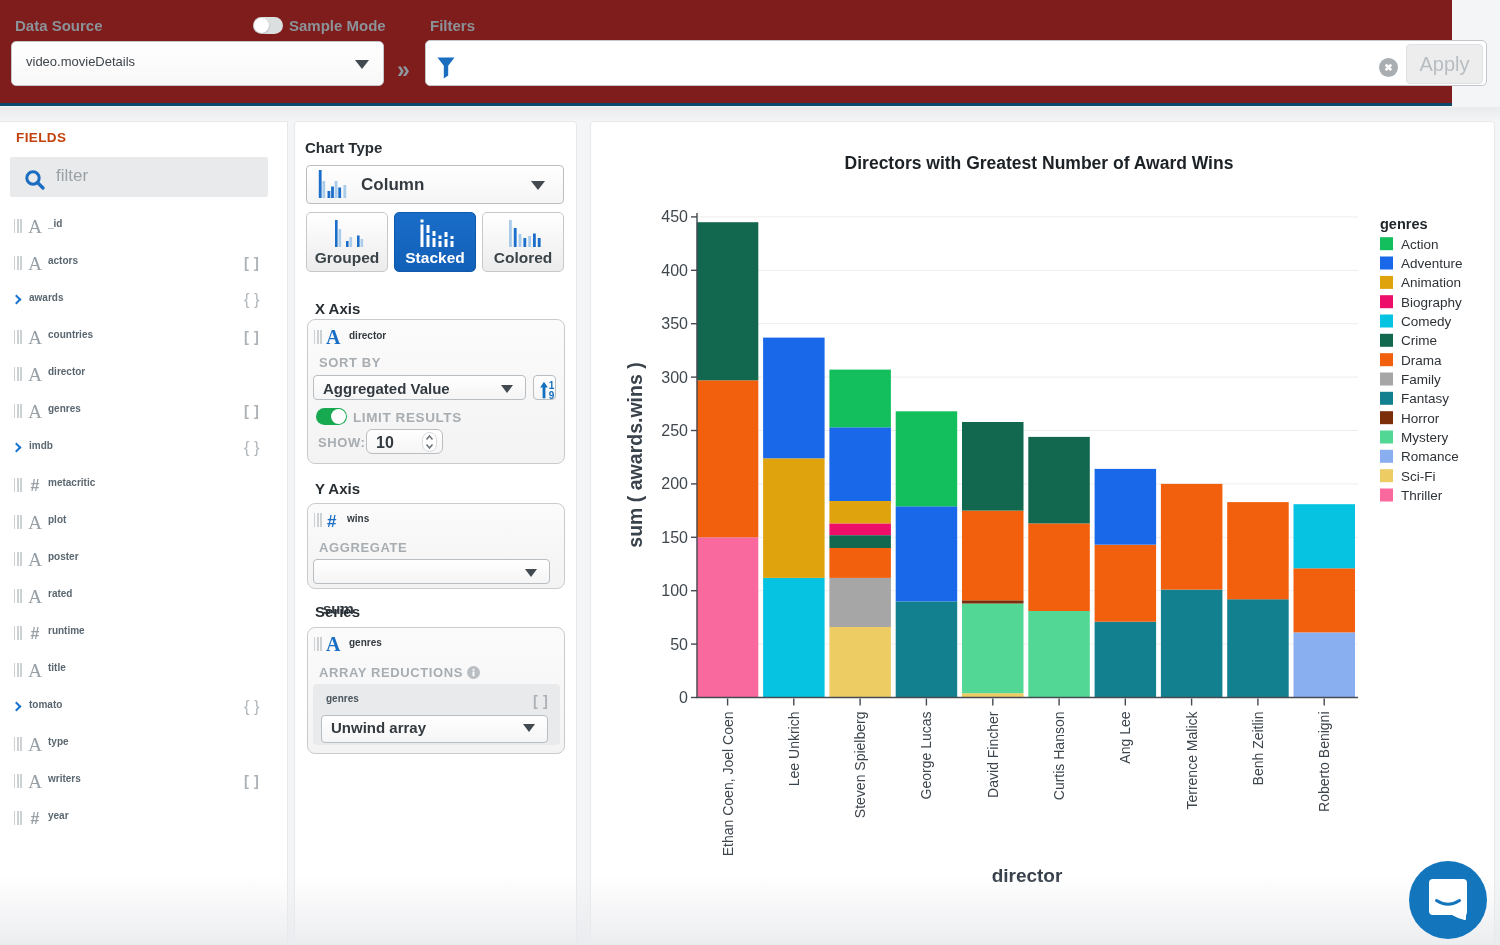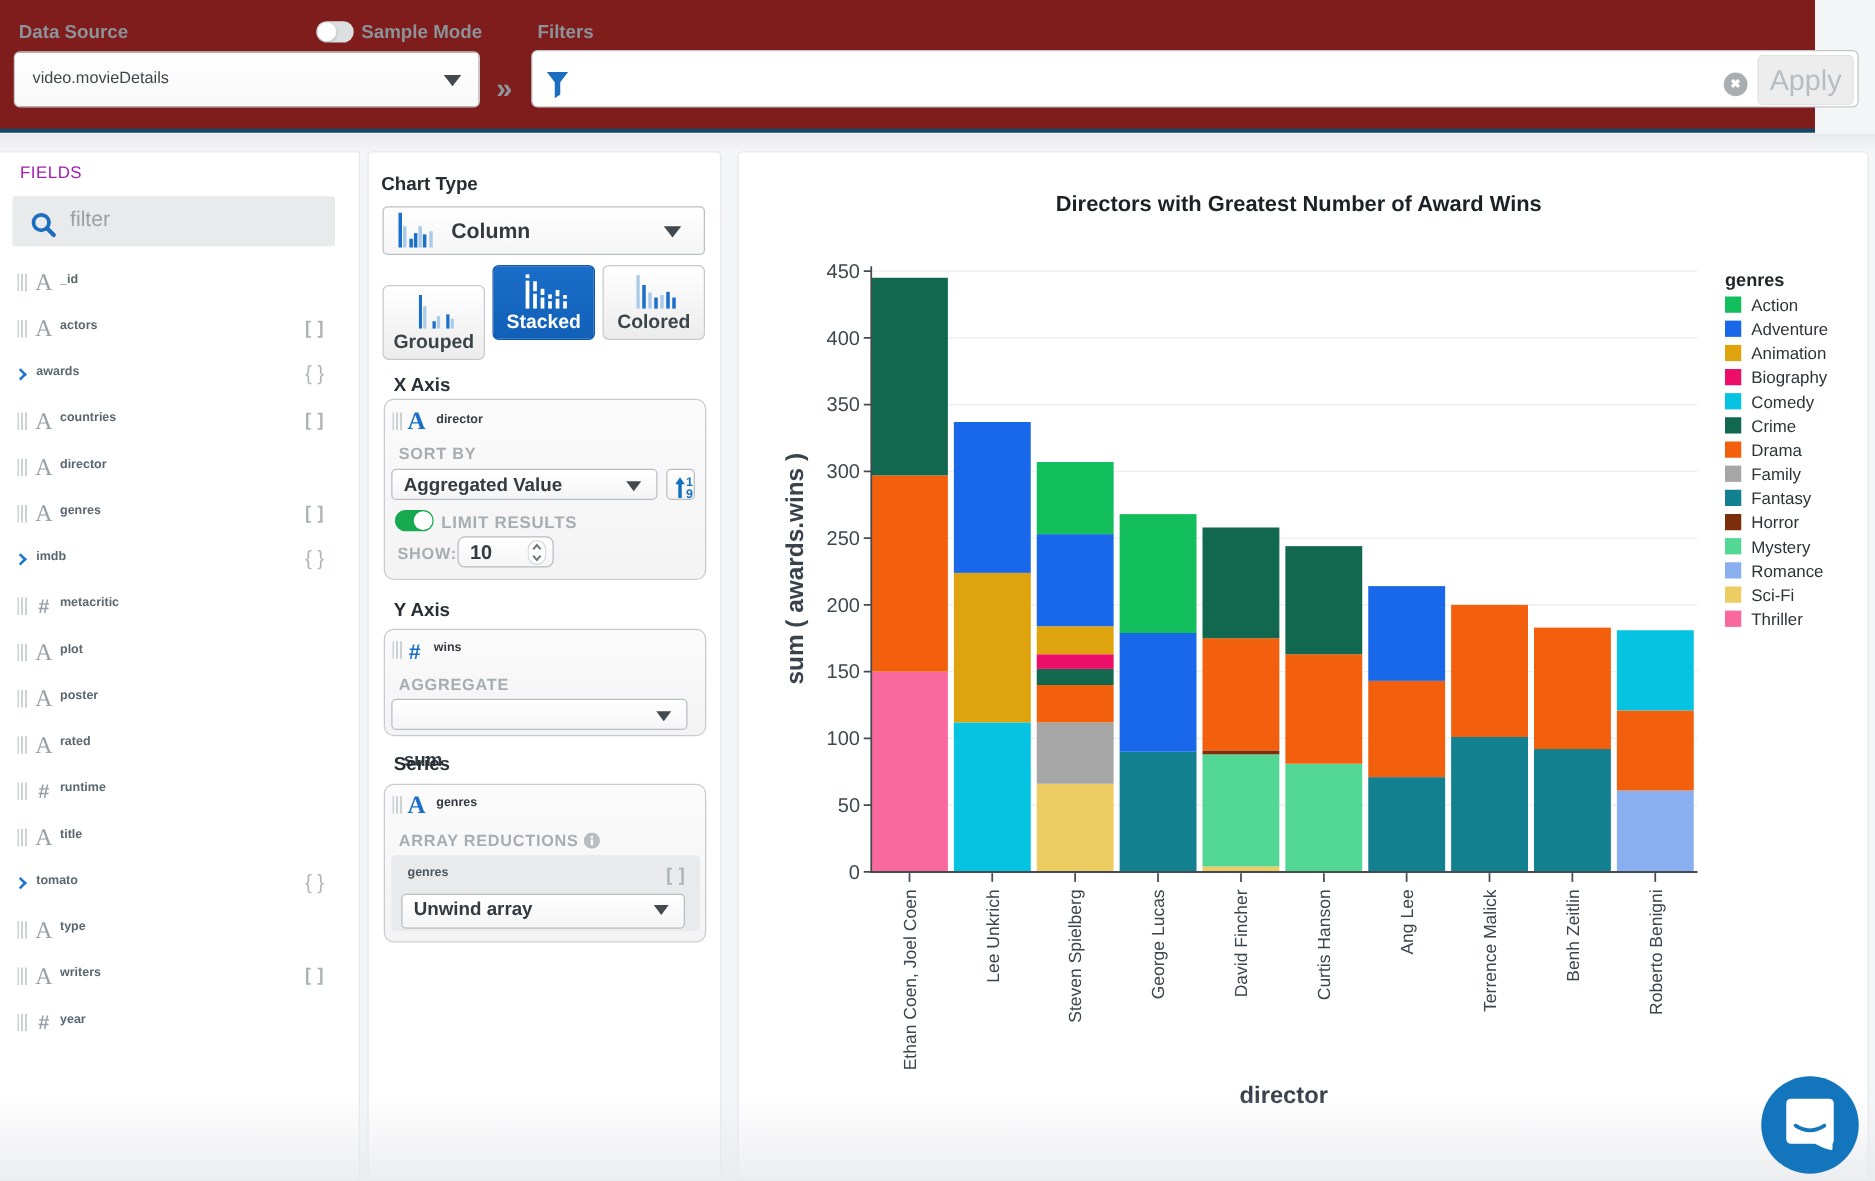--- a/index.html
+++ b/index.html
@@ -15,37 +15,37 @@
 .caret { position:absolute; width:0; height:0; border-left:7px solid transparent;
   border-right:7px solid transparent; border-top:9px solid #42494f; }
 #dchev { position:absolute; left:397px; top:57px; font-size:23px; font-weight:bold; color:#8e979e; }
 #filters-box { position:absolute; left:425px; top:40px; width:1062px; height:46px;
   background:#fff; border:1px solid #c3c7cb; border-radius:5px; }
 #xcirc { position:absolute; left:1379px; top:58px; width:19px; height:19px; border-radius:50%;
   background:#a9aeb2; color:#fff; font-size:10px; font-weight:bold; text-align:center;
   line-height:19px; }
 #apply { position:absolute; left:1406px; top:44px; width:77px; height:40px;
   background:#ededee; border:1px solid #dfe1e2; border-radius:4px; color:#b7bdc1;
-  font-size:23px; text-align:center; line-height:38px; }
+  font-size:20px; text-align:center; line-height:38px; }
 .toggle-off { position:absolute; left:253px; top:17px; width:30px; height:17px;
   border-radius:8.5px; background:#dcdfe0; }
 .toggle-off::after { content:""; position:absolute; left:1px; top:1px; width:15px; height:15px;
   border-radius:50%; background:#fff; box-shadow:0 1px 2px rgba(0,0,0,.2); }
 
 #left { position:absolute; left:0; top:121px; width:288px; height:824px; background:#fff;
   border:1px solid #e7e8ea; border-left:none; }
 #mid { position:absolute; left:294px; top:121px; width:283px; height:824px; background:#fff;
   border:1px solid #e7e8ea; border-radius:4px; }
 #chart { position:absolute; left:590px; top:121px; width:905px; height:824px; background:#fff;
   border:1px solid #e7e8ea; border-radius:4px; }
 #bottomfade { position:absolute; left:0; top:875px; width:1500px; height:70px;
   background:linear-gradient(rgba(240,241,243,0), rgba(233,234,237,.85)); pointer-events:none; }
 
-#fieldshdr { position:absolute; left:16px; top:130px; font-size:13.5px; font-weight:normal;
-  color:#a21caf; letter-spacing:.4px; }
+#fieldshdr { position:absolute; left:16px; top:130px; font-size:13.5px; font-weight:bold;
+  color:#c2410c; letter-spacing:.4px; }
 #search { position:absolute; left:10px; top:157px; width:258px; height:40px; background:#e9eaeb;
   border-radius:2px; }
 #search .ph { position:absolute; left:46px; top:9px; font-size:17px; color:#9aa1a7; }
 .frow { position:absolute; left:0; width:288px; height:22px; }
 .grip { position:absolute; left:14px; top:3px; width:8px; height:14px;
   background:repeating-linear-gradient(90deg,#ccd1d4 0 1.5px,transparent 1.5px 3.2px); }
 .ficon { position:absolute; left:27px; top:0; width:16px; text-align:center; }
 .istr { font-family:"Liberation Serif",serif; font-size:19px; color:#97a0a6; line-height:21px; }
 .inum { font-size:16px; font-weight:bold; color:#99a1a7; line-height:21px; }
 .fname { position:absolute; left:48px; top:2px; font-size:10px; font-weight:bold; color:#5a6770; }
@@ -210,21 +210,21 @@
       <rect x="4.4" y="11" width="2.8" height="17" fill="#aacbe9"></rect>
       <rect x="9.5" y="21" width="2.8" height="7" fill="#1b6ec9"></rect>
       <rect x="13.1" y="16.5" width="2.8" height="11.5" fill="#1b6ec9"></rect>
       <rect x="16.7" y="11" width="2.8" height="17" fill="#aacbe9"></rect>
       <rect x="20.3" y="17.5" width="2.8" height="10.5" fill="#1b6ec9"></rect>
       <rect x="25.4" y="15" width="2.8" height="13" fill="#aacbe9"></rect>
     </svg>
     <span class="txt" style="top:9px; left:54px; font-size:17px;">Column</span>
     <span class="caret" style="right:18px; top:15px;"></span>
   </div>
-  <div class="ctbtn" style="left:306px;margin-top:16px;">
+  <div class="ctbtn" style="left:306px;">
     <svg style="position:absolute;left:28px;top:7px" width="29" height="27" viewBox="0 0 29 27">
       <rect x="0" y="0" width="2.6" height="27" fill="#1b6ec9"></rect>
       <rect x="3.5" y="9" width="2.6" height="18" fill="#aacbe9"></rect>
       <rect x="11" y="21" width="2.6" height="6" fill="#1b6ec9"></rect>
       <rect x="14.5" y="17" width="2.6" height="10" fill="#aacbe9"></rect>
       <rect x="22" y="15.5" width="2.6" height="11.5" fill="#1b6ec9"></rect>
       <rect x="25.5" y="19" width="2.6" height="8" fill="#aacbe9"></rect>
     </svg>
     <div class="cap">Grouped</div>
   </div>

